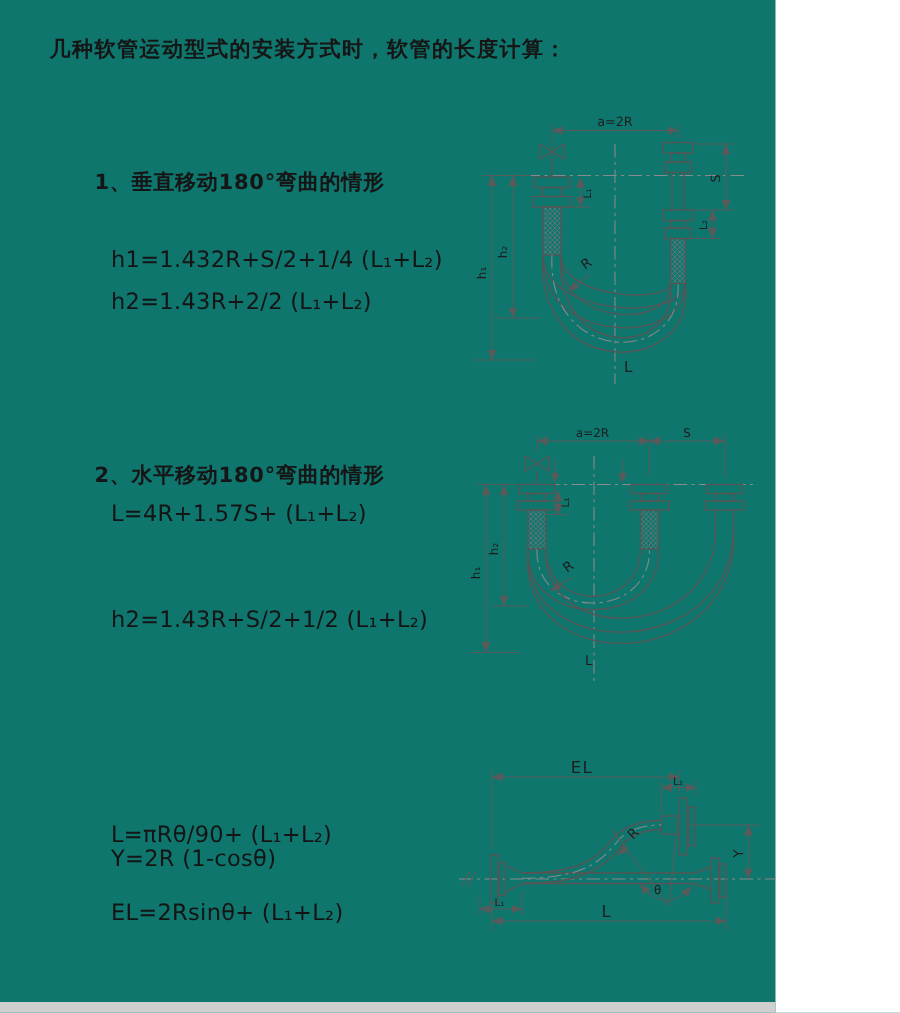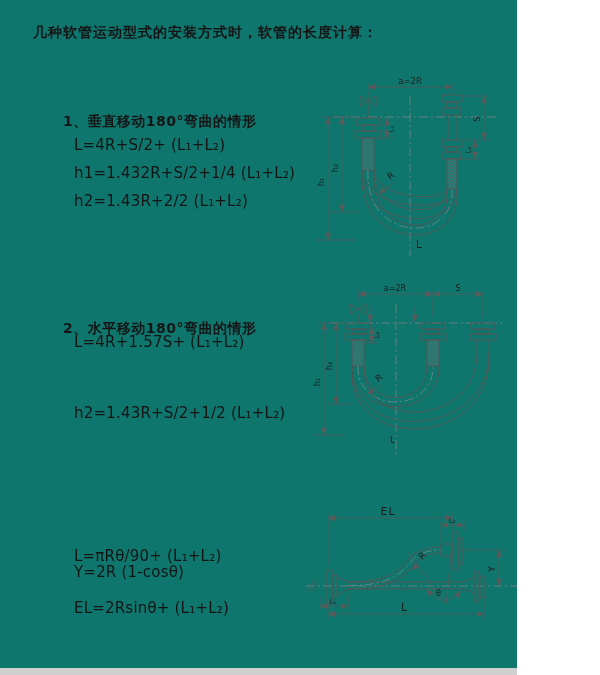--- a/index.html
+++ b/index.html
@@ -18,25 +18,24 @@
   .scan-right{position:absolute;left:596px;top:0;width:4px;height:675px;background:#e3e3e3;}
 </style>
 </head>
 <body>
 
 <div id="page">
 
   <div class="title">几种软管运动型式的安装方式时，软管的长度计算：</div>
 
   <div class="sec-h" style="top:113px">1、垂直移动180°弯曲的情形</div>
-  <div class="formula" style="top:136px">L=4R+S/2+ (L₁+L₂)</div>
   <div class="formula" style="top:164px">h1=1.432R+S/2+1/4 (L₁+L₂)</div>
   <div class="formula" style="top:192px">h2=1.43R+2/2 (L₁+L₂)</div>
 
-  <div class="sec-h" style="top:320px">2、水平移动180°弯曲的情形</div>
+  <div class="sec-h" style="top:308px">2、水平移动180°弯曲的情形</div>
   <div class="formula" style="top:333px">L=4R+1.57S+ (L₁+L₂)</div>
   <div class="formula" style="top:404px">h2=1.43R+S/2+1/2 (L₁+L₂)</div>
 
   <div class="formula" style="top:547px">L=πRθ/90+ (L₁+L₂)</div>
   <div class="formula" style="top:563px">Y=2R (1-cosθ)</div>
   <div class="formula" style="top:599px">EL=2Rsinθ+ (L₁+L₂)</div>
 
   <svg style="left:306px;top:72px" width="292" height="186" viewBox="0 0 292 186">
     <defs>
       <marker id="a1" viewBox="0 0 8 8" markerWidth="8" markerHeight="8" refX="7" refY="4" orient="auto-start-reverse" markerUnits="userSpaceOnUse">

